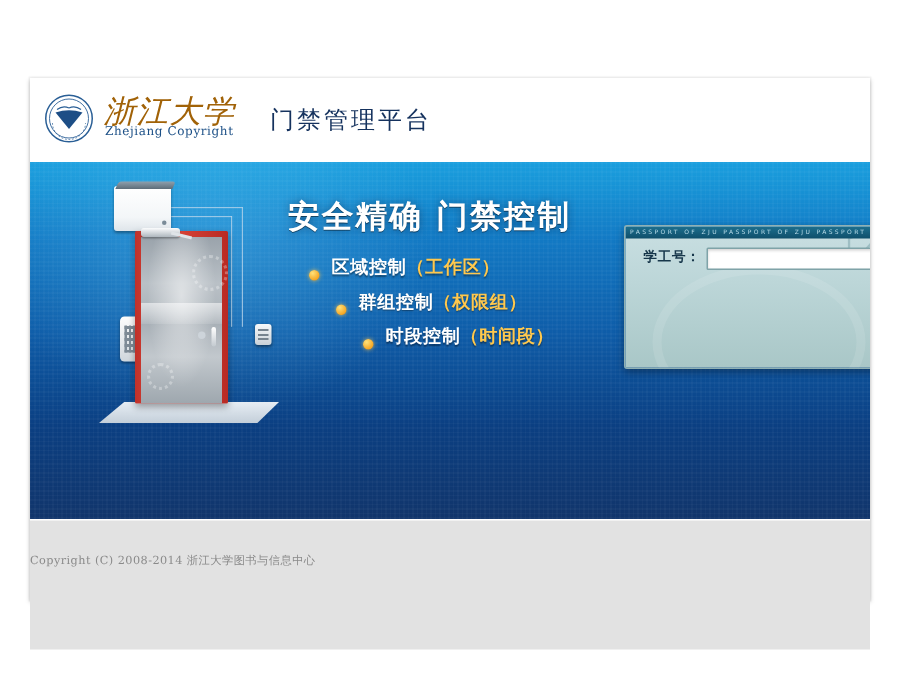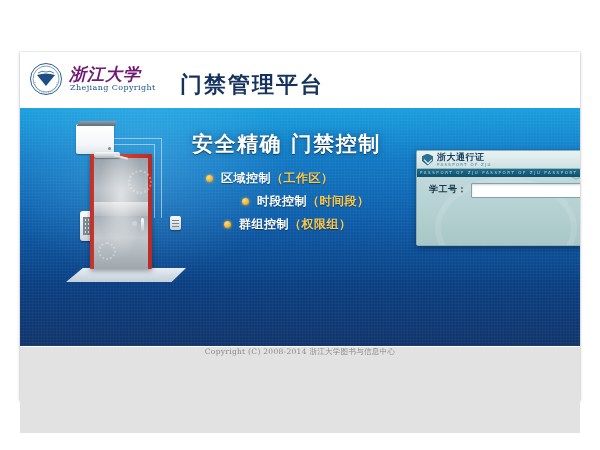--- a/index.html
+++ b/index.html
@@ -14,32 +14,32 @@
   }
 
   
   .header{position:relative;height:56px;background:#ffffff;}
   .brand{position:absolute;left:9px;top:10px;display:flex;align-items:center;}
   .seal{width:34px;height:34px;flex:0 0 34px;position:relative;}
   .seal svg{display:block;}
   .zju-cn{
     margin-left:6px;display:block;
     font-family:"DejaVu Serif","Liberation Serif",serif;
-    font-size:17px;font-weight:700;color:#701a75;letter-spacing:1px;
+    font-size:21px;font-weight:400;color:#a16207;letter-spacing:1px;
     font-style:italic;line-height:17px;
   }
   .zju-en{
     margin-left:7px;display:block;
     font-family:"DejaVu Serif","Liberation Serif",serif;
     font-size:8px;color:#1b4f86;letter-spacing:.4px;line-height:10px;
   }
   .brandtext{display:flex;flex-direction:column;justify-content:center;}
   .platform-title{
     position:absolute;left:160px;top:18px;
-    font-size:22px;font-weight:700;color:#15325e;letter-spacing:2px;
+    font-size:16px;font-weight:400;color:#15325e;letter-spacing:2px;
     font-family:"DejaVu Sans","Liberation Sans",sans-serif;
   }
 
   
   .banner{
     position:relative;height:238px;overflow:hidden;
     background:linear-gradient(180deg,#1a9fde 0%,#1279c4 22%,#0e5ca8 48%,#0b3f82 74%,#11356b 100%);
   }
   .banner:before{
     content:"";position:absolute;inset:0;
@@ -138,21 +138,21 @@
 
   
   .headline{
     position:absolute;left:172px;top:22px;
     font-family:"DejaVu Sans","Liberation Sans",sans-serif;
     font-size:21px;font-weight:700;color:#ffffff;letter-spacing:1.5px;
     text-shadow:0 1px 0 rgba(0,0,0,.45),0 0 6px rgba(0,30,70,.5);
     white-space:nowrap;
   }
   .bullets{position:absolute;left:186px;top:62px;}
-  .bullet{display:flex;align-items:center;margin-bottom:6px;white-space:nowrap;}
+  .bullet{display:flex;align-items:flex-end;margin-bottom:6px;white-space:nowrap;}
   .bullet .dot{
     width:7px;height:7px;border-radius:50%;flex:0 0 7px;margin-right:8px;
     background:radial-gradient(circle at 35% 30%,#ffe27a,#f5a623 70%,#d98a10);
     box-shadow:0 0 3px rgba(255,200,80,.8);
   }
   .bullet .btxt{
     font-family:"DejaVu Sans","Liberation Sans",sans-serif;
     font-size:12px;font-weight:700;color:#ffffff;letter-spacing:.5px;
     text-shadow:0 1px 1px rgba(0,0,0,.4);
   }
@@ -223,22 +223,22 @@
     border:1px solid #4b6b41;border-radius:5px;
     color:#f2f7ef;font-size:7px;font-weight:700;letter-spacing:.5px;
     padding:2px 6px;line-height:9px;white-space:nowrap;
     font-family:"DejaVu Sans","Liberation Sans",sans-serif;
     text-shadow:0 1px 0 rgba(0,0,0,.35);
   }
 
   
   .footer{
     height:87px;background:#e2e2e2;border-top:1px solid #ffffff;
-    display:flex;flex-direction:column;align-items:center;justify-content:flex-start;
-    box-sizing:border-box;
+    display:flex;flex-direction:column;align-items:flex-start;justify-content:flex-start;
+    padding-top:22px;box-sizing:border-box;
   }
   .copy{
     font-family:"DejaVu Serif","Liberation Serif",serif;
     font-size:7.5px;color:#8a8a8a;letter-spacing:.3px;
   }
   .best{
     margin-top:16px;
     font-family:"DejaVu Serif","Liberation Serif",serif;
     font-size:9px;font-weight:700;color:#4a4a4a;letter-spacing:.4px;
   }
@@ -296,46 +296,39 @@
       <div class="reader"></div>
     </div>
 
     <div class="headline">安全精确  门禁控制</div>
 
     <div class="bullets">
       <div class="bullet b1">
         <span class="dot"></span>
         <span class="btxt"><span>区域控制</span><span class="paren">（工作区）</span></span>
       </div>
+      <div class="bullet b2">
+        <span class="dot"></span>
+        <span class="btxt"><span>群组控制</span><span class="paren">（权限组）</span></span>
+      </div>
       <div class="bullet b3">
         <span class="dot"></span>
         <span class="btxt"><span>时段控制</span><span class="paren">（时间段）</span></span>
-      </div>
-      <div class="bullet b2">
-        <span class="dot"></span>
-        <span class="btxt"><span>群组控制</span><span class="paren">（权限组）</span></span>
       </div>
     </div>
 
     <div class="login">
       <div class="login-watermark"></div>
       <span class="login-shield">
         <svg width="22" height="26" viewBox="0 0 22 26">
           <path d="M11 1 L21 5 V13 C21 19 16 23 11 25 C6 23 1 19 1 13 V5 Z" fill="none" stroke="#6f9aa3" stroke-width="1.6"></path>
           <path d="M6 12 l3.4 3.6 L16 8" fill="none" stroke="#6f9aa3" stroke-width="1.6"></path>
         </svg>
       </span>
 
-      <div class="login-hd">
-        <span class="hd-badge"></span>
-        <span class="hd-col">
-          <span class="hd-title">浙大通行证</span>
-          <span class="hd-sub">PASSPORT OF ZJU</span>
-        </span>
-      </div>
 
       <div class="strip">PASSPORT OF ZJU    PASSPORT OF ZJU    PASSPORT OF ZJU    PAS</div>
 
       <div class="form">
         <div class="frow">
           <span class="flabel">学工号：</span>
           <span class="finput" title=""></span>
         </div>
       </div>
     </div>

